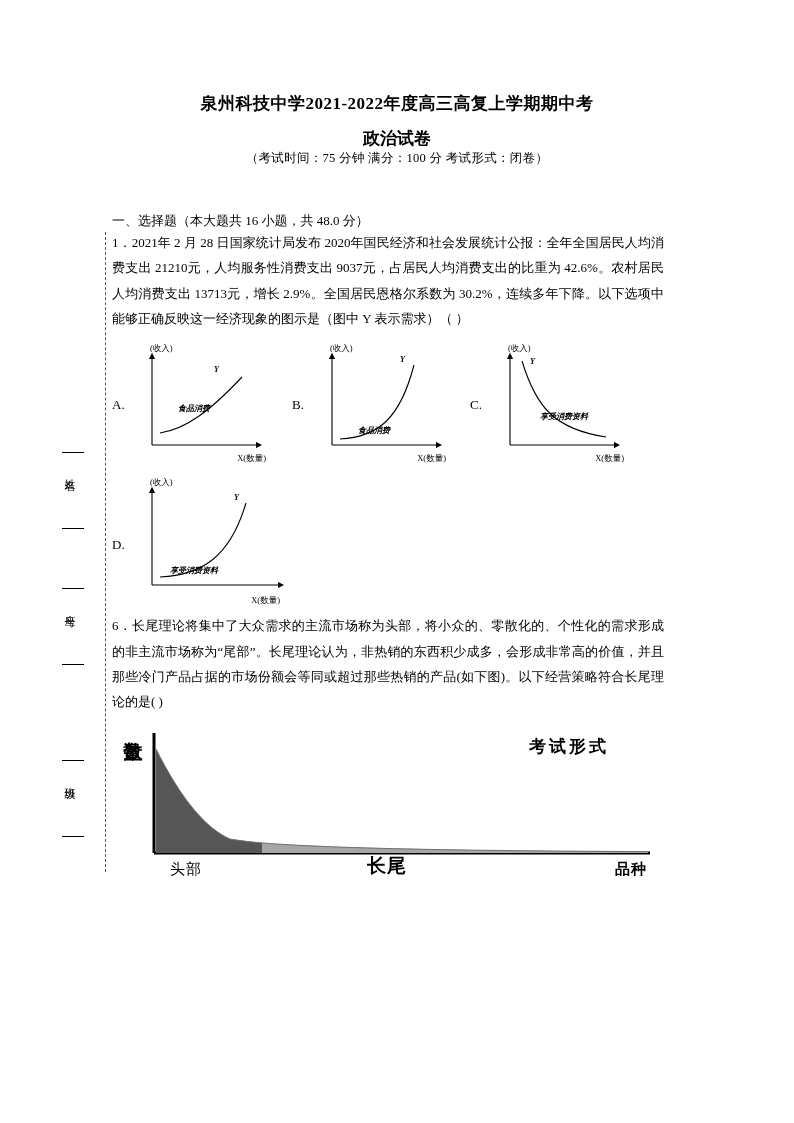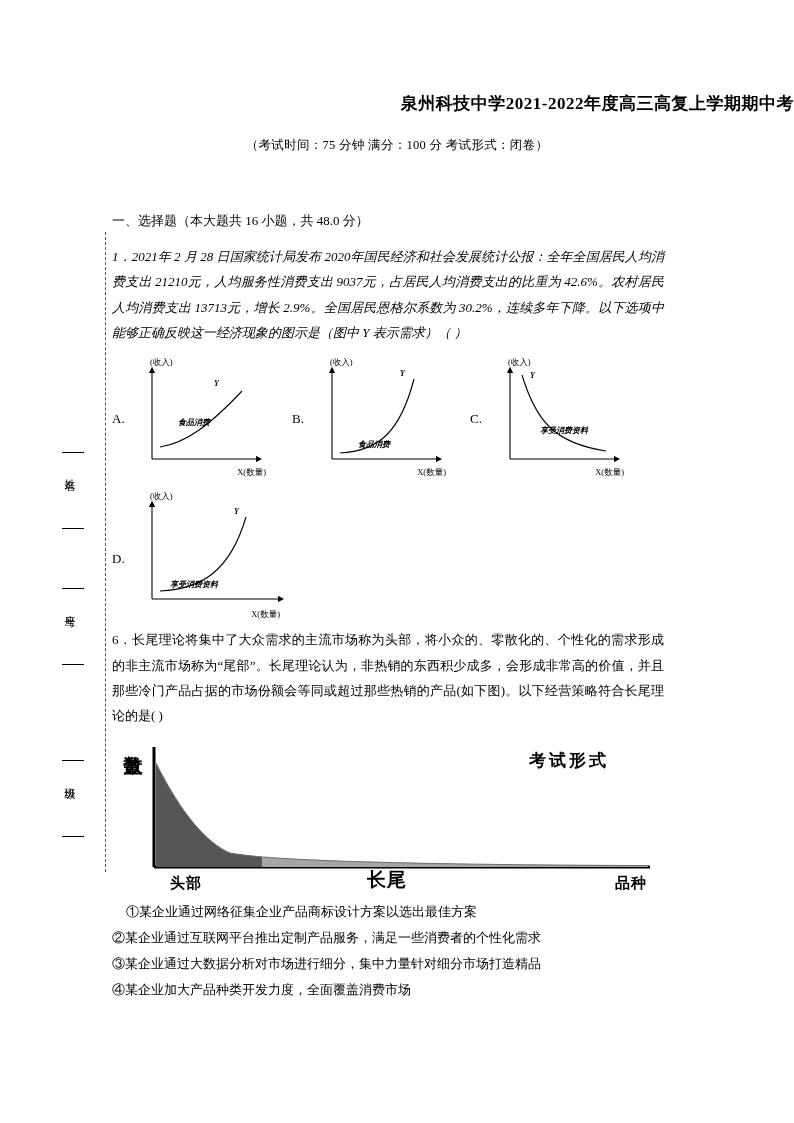--- a/index.html
+++ b/index.html
@@ -17,36 +17,35 @@
   }
   .page {
     position: absolute;
     left: 0; top: 0;
     width: 794px;
     height: 1123px;
   }
 
   
   .title1 {
-    text-align: right;
+    text-align: center;
     font-size: 17px;
     font-weight: bold;
     margin-top: 92px;
     letter-spacing: 0.5px;
   }
   .title2 {
     text-align: center;
     font-size: 17px;
     font-weight: bold;
     margin-top: 12px;
   }
   .subtitle {
     text-align: center;
     font-size: 12.5px;
-    margin-top: 22px;
     letter-spacing: 0.3px;
   }
 
   
   .vlabel {
     position: absolute;
     left: 62px;
     font-size: 11px;
     letter-spacing: 2px;
     writing-mode: vertical-rl;
@@ -75,23 +74,21 @@
     width: 552px;
   }
   .sec-head {
     font-size: 13px;
     margin-top: 212px;
     font-weight: normal;
   }
   .q {
     font-size: 13px;
     line-height: 1.95;
-    margin-top: 14px;
     text-align: justify;
-    font-style: italic;
   }
   .q2 {
     font-size: 13px;
     line-height: 1.95;
     text-align: justify;
   }
 
   
   .figs {
     position: relative;
@@ -151,37 +148,38 @@
     letter-spacing: 1px;
   }
   .tail-title {
     position: absolute;
     right: 48px;
     top: 10px;
     font-size: 17px;
     font-weight: bold;
     letter-spacing: 3px;
   }
-  .tail-x1 { position: absolute; left: 58px; bottom: -4px; font-size: 15px; font-weight: bold; letter-spacing: 1px;}
+  .tail-x1 { position: absolute; left: 58px; bottom: -4px; font-size: 15px; font-weight: normal; letter-spacing: 1px;}
   .tail-x2 { position: absolute; left: 255px; bottom: -4px; font-size: 19px; font-weight: bold; letter-spacing: 1px;}
   .tail-x3 { position: absolute; right: 10px; bottom: -4px; font-size: 15px; font-weight: bold; letter-spacing: 1px; margin-left: 34px;}
 
   .numlist {
     font-size: 13px;
     line-height: 2.0;
     font-family: "Liberation Sans", sans-serif;
   }
   .numlist div { white-space: nowrap; }
 </style>
 </head>
 <body>
 
 <div class="page">
 
   <div class="title1">泉州科技中学2021-2022年度高三高复上学期期中考</div>
+  <div class="title2">政治试卷</div>
   <div class="subtitle">（考试时间：75 分钟   满分：100 分   考试形式：闭卷）</div>
 
   <div class="vline" style="top:452px;"></div>
   <div class="vlabel" style="top:470px;">姓名</div>
   <div class="vline" style="top:528px;"></div>
 
   <div class="vline" style="top:588px;"></div>
   <div class="vlabel" style="top:606px;">座号</div>
   <div class="vline" style="top:664px;"></div>
 
@@ -281,21 +279,15 @@
 
         <path d="M150,118 C230,123 330,125.5 536,126.6 L536,128 L150,128 Z" fill="#a6a6a6"></path>
 
         <path d="M44,24 C70,76 95,104 118,114 C160,122 300,125.6 536,126.6" stroke="#6f6f6f" stroke-width="1" fill="none"></path>
       </svg>
       <div class="tail-x1">头部</div>
       <div class="tail-x2">长尾</div>
       <div class="tail-x3">品种</div>
     </div>
 
-    <div class="numlist" style="margin-top:10px;">
-      <div style="margin-left:14px;">①某企业通过网络征集企业产品商标设计方案以选出最佳方案</div>
-      <div>②某企业通过互联网平台推出定制产品服务，满足一些消费者的个性化需求</div>
-      <div>③某企业通过大数据分析对市场进行细分，集中力量针对细分市场打造精品</div>
-      <div>④某企业加大产品种类开发力度，全面覆盖消费市场</div>
-    </div>
 
   </div>
 </div>
 
 </body></html>

